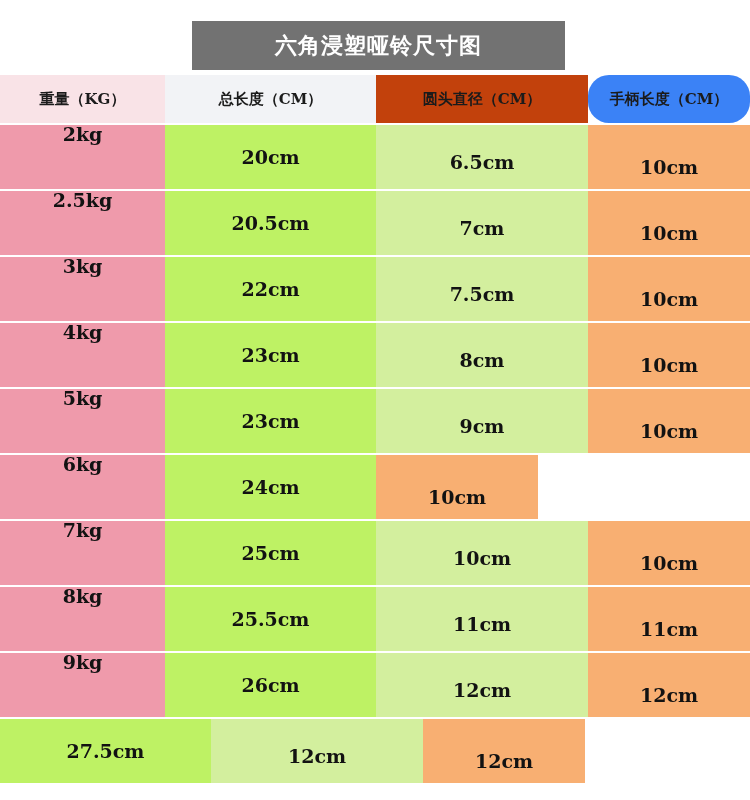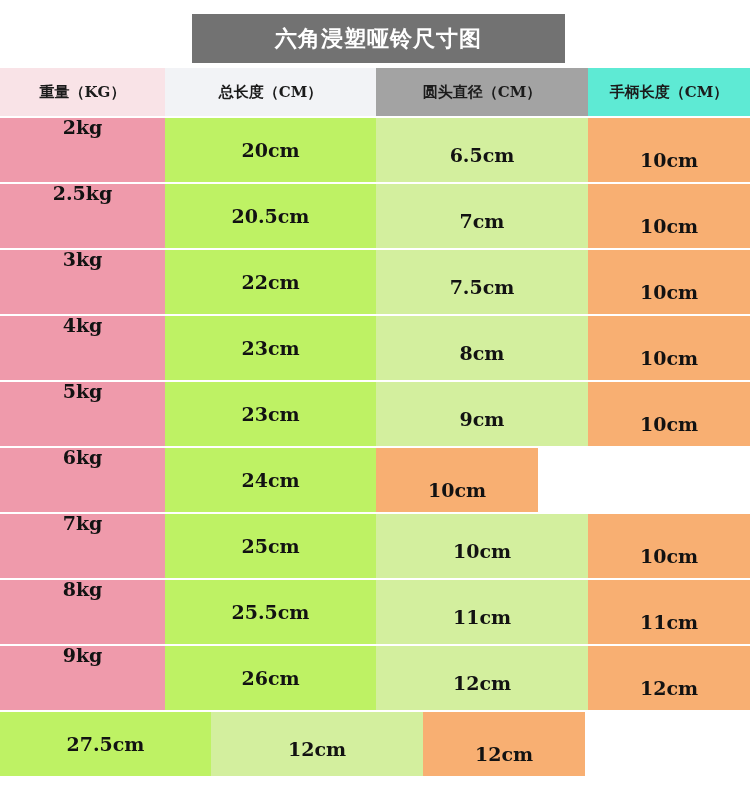--- a/index.html
+++ b/index.html
@@ -11,20 +11,21 @@
     height: 800px;
     background: #ffffff;
     font-family: "Liberation Serif", "DejaVu Serif", serif;
     overflow: hidden;
   }
 
   #page {
     position: relative;
     width: 750px;
     height: 592px;
+    margin-top: 7px;
   }
 
   
   .title-banner {
     position: absolute;
     left: 192px;
     top: 14px;
     width: 373px;
     height: 49px;
     background: #727272;
@@ -77,22 +78,22 @@
 
   
   .col-0 { width: 165px; }
   .col-1 { width: 211px; }
   .col-2 { width: 212px; }
   .col-3 { width: 162px; }
 
   
   .header-row .col-0 { background: #f9e3e7; }
   .header-row .col-1 { background: #f2f3f6; }
-  .header-row .col-2 { background: #a3a3a3; }
-  .header-row .col-3 { background: #5eead4; }
+  .header-row .col-2 { background: #c2410c; }
+  .header-row .col-3 { background: #3b82f6; border-radius: 21px; }
   .header-row .cell { align-items: center; }
 
   .header-label {
     font-family: "DejaVu Serif", "Liberation Serif", serif;
     font-size: 15px;
     font-weight: bold;
     color: #1b1b1b;
     line-height: 1;
     white-space: nowrap;
   }

